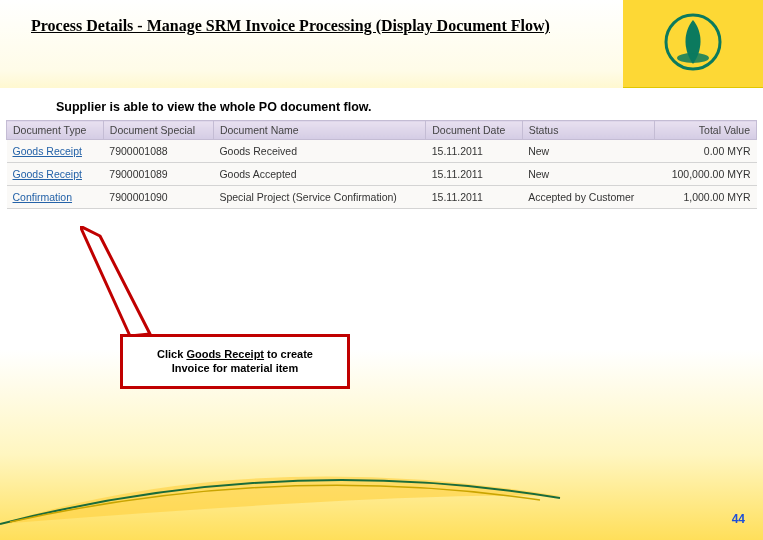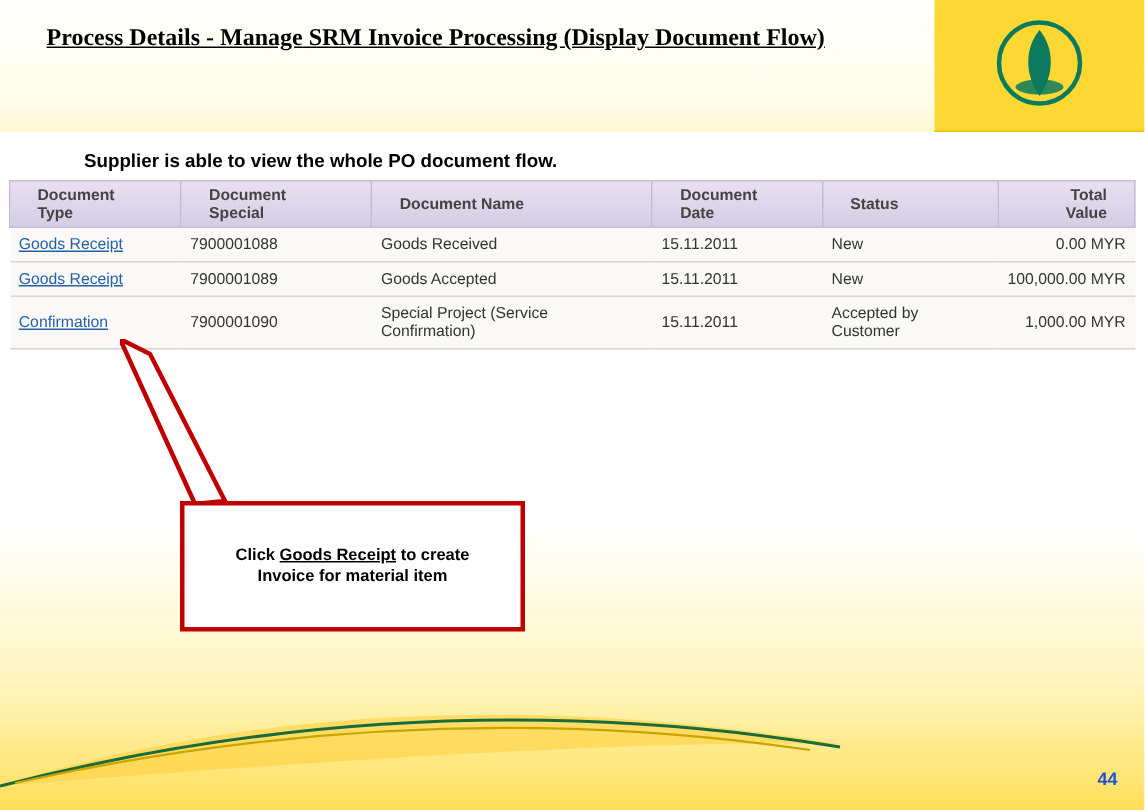--- a/index.html
+++ b/index.html
@@ -64,44 +64,44 @@
   table.flow {
     width: 100%;
     border-collapse: collapse;
     font-family: Arial, sans-serif;
     font-size: 10.5px;
     color: #333;
   }
   table.flow th {
     background: linear-gradient(to bottom, #e8e0f0 0%, #d4cce4 100%);
     border: 1px solid #c4bcd4;
-    padding: 3px 18px;
+    padding: 3px 6px;
     text-align: left;
-    font-weight: bold;
+    font-weight: normal;
     color: #444;
   }
   table.flow td {
     border-bottom: 1px solid #d4d4d4;
     padding: 5px 6px;
     background: #faf9f7;
   }
   table.flow td.link {
     color: #2462a8;
     text-decoration: underline;
     cursor: pointer;
   }
   table.flow td.num, table.flow th.num { text-align: right; }
   .callout-arrow { position: absolute; top: 226px; left: 80px; width: 100px; height: 120px; pointer-events: none; }
   .callout-box {
     position: absolute;
     top: 334px; left: 120px;
     width: 230px;
     background: #fff;
     border: 3px solid #c00000;
-    padding: 26px 14px;
+    padding: 10px 14px;
     text-align: center;
     font-family: Verdana, Arial, sans-serif;
     font-size: 11px;
     font-weight: bold;
     line-height: 1.3;
   }
   .callout-box .u { text-decoration: underline; }
   .swoosh { position: absolute; bottom: 14px; left: 0; right: 0; height: 70px; pointer-events: none; }
   .page-number {
     position: absolute;

